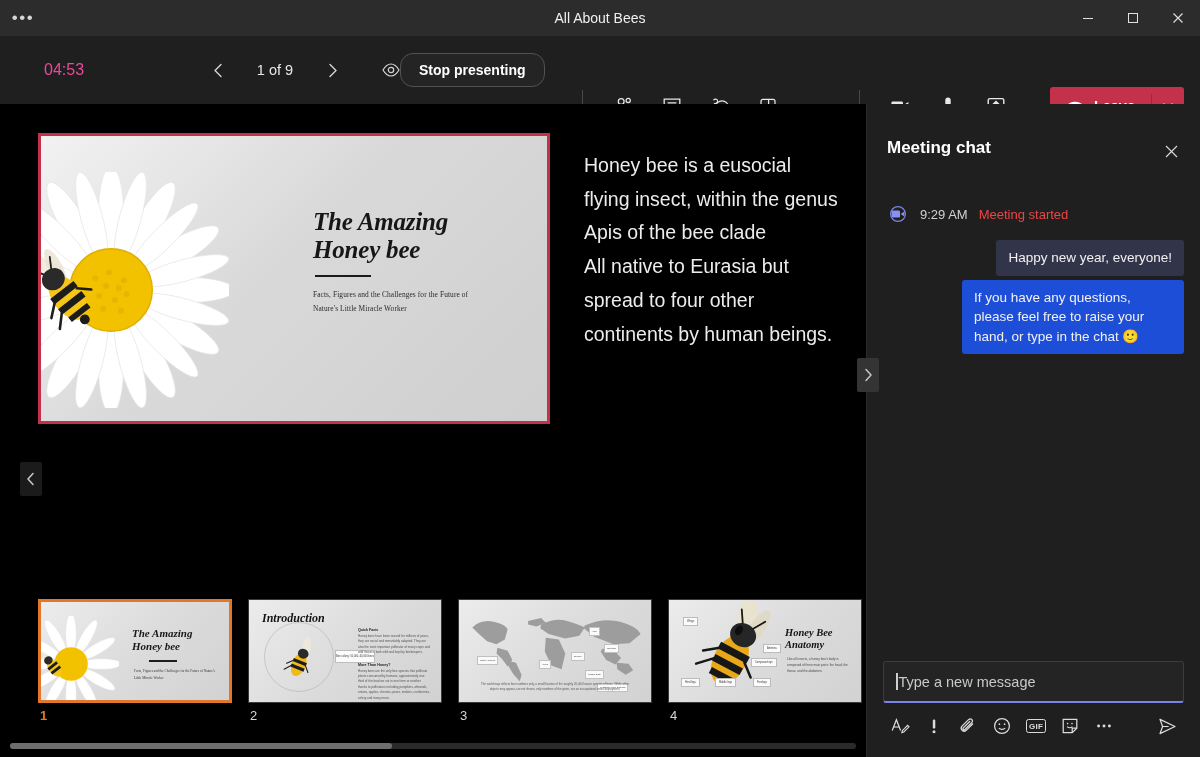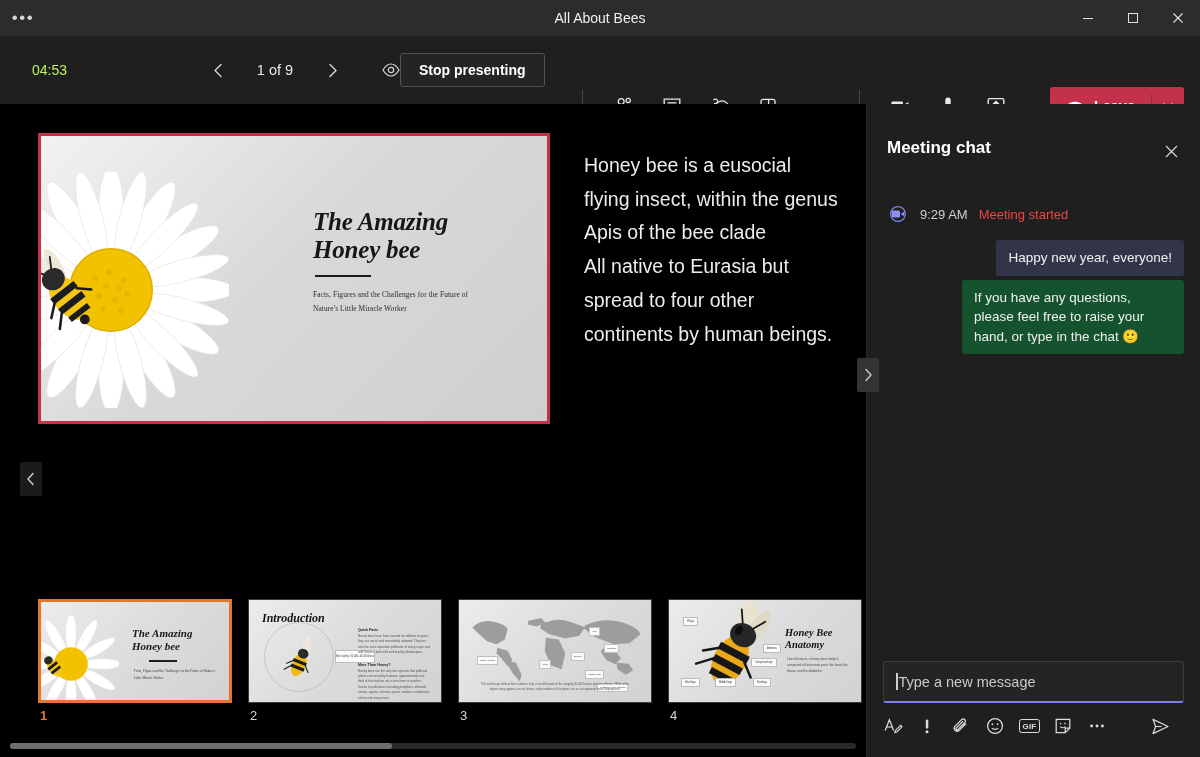--- a/index.html
+++ b/index.html
@@ -30,37 +30,37 @@
     color: #e2e2e2;
   }
   .winbtn svg { display: block; }
 
   
   .toolbar {
     position: absolute; top: 36px; left: 0; width: 1200px; height: 68px;
     background: #1f1f1f; display: flex; align-items: center;
   }
   .timer {
-    position: absolute; left: 32px; color: #bef264; font-size: 14px;
+    position: absolute; left: 44px; color: #ec4899; font-size: 16px;
   }
   .nav-group {
     position: absolute; left: 200px; display: flex; align-items: center; gap: 12px;
   }
   .chevbtn {
     width: 36px; height: 36px; display: flex; align-items: center; justify-content: center;
     color: #d4d4d4;
   }
   .slide-count { color: #e8e8e8; font-size: 14.5px; padding: 0 6px; min-width: 54px; text-align: center;}
   .eye-btn {
     width: 38px; height: 36px; display: flex; align-items: center; justify-content: center;
     color: #d4d4d4; margin-left: 10px;
   }
   .stop-btn {
     position: absolute; left: 400px; height: 34px; padding: 0 18px;
-    background: #252424; border: 1px solid #525252; border-radius: 3px;
+    background: #252424; border: 1px solid #525252; border-radius: 13px;
     color: #ffffff; font-size: 14px; font-weight: bold;
     display: flex; align-items: center; justify-content: center;
     font-family: "Liberation Sans", sans-serif;
   }
   .divider-v {
     position: absolute; width: 1px; height: 28px; background: #484848;
   }
   .ctrl-group { position: absolute; display: flex; align-items: center; }
   .ctrl {
     width: 48px; height: 44px; display: flex; align-items: center; justify-content: center;
@@ -209,35 +209,35 @@
   .chat-body { position: absolute; top: 100px; left: 0; right: 0; bottom: 106px; padding: 0 16px; }
   .sys-row { display: flex; align-items: center; gap: 11px; padding-left: 4px; margin-bottom: 16px; }
   .sys-icon { width: 22px; height: 20px; display:flex; align-items:center; justify-content:center; }
   .sys-time { color: #d0d0d0; font-size: 13px; }
   .sys-text { color: #ef4444; font-size: 13px; }
   .bubble {
     background: #32344a; color: #f1f1f1; font-size: 13.5px; line-height: 1.45;
     padding: 8px 12px; border-radius: 3px; margin-left: auto; margin-bottom: 4px;
     width: max-content; max-width: 222px;
   }
-  .bubble.wide { background: #14532d; max-width: 222px; }
+  .bubble.wide { background: #1d4ed8; max-width: 222px; }
 
   .composer { position: absolute; left: 16px; right: 16px; bottom: 14px; }
   .composer-box {
     height: 42px; background: #252424; border: 1px solid #3c3c3c;
     border-bottom: 2px solid #7b83eb; border-radius: 3px;
     display: flex; align-items: center; padding: 0 12px; position: relative;
   }
   .caret { width: 1.5px; height: 17px; background: #cfcfcf; margin-right: 1px; }
   .placeholder { color: #c9c9c9; font-size: 14.5px; }
   .composer-icons {
     display: flex; align-items: center; gap: 0px; margin-top: 6px; position: relative; height: 34px;
   }
   .cicon {
-    width: 34px; height: 34px; display: flex; align-items: center; justify-content: flex-start;
+    width: 34px; height: 34px; display: flex; align-items: center; justify-content: center;
     color: #dcdcdc;
   }
   .cicon.send { position: absolute; right: 0; }
   .gifbox {
     border: 1.6px solid #dcdcdc; border-radius: 2.5px; font-size: 8px; font-weight: bold;
     padding: 1.5px 2.5px; color: #dcdcdc; letter-spacing: 0.2px;
   }
   .chat-chev {
     position: absolute; left: -10px; top: 254px; width: 22px; height: 34px;
     display: flex; align-items: center; justify-content: center;

